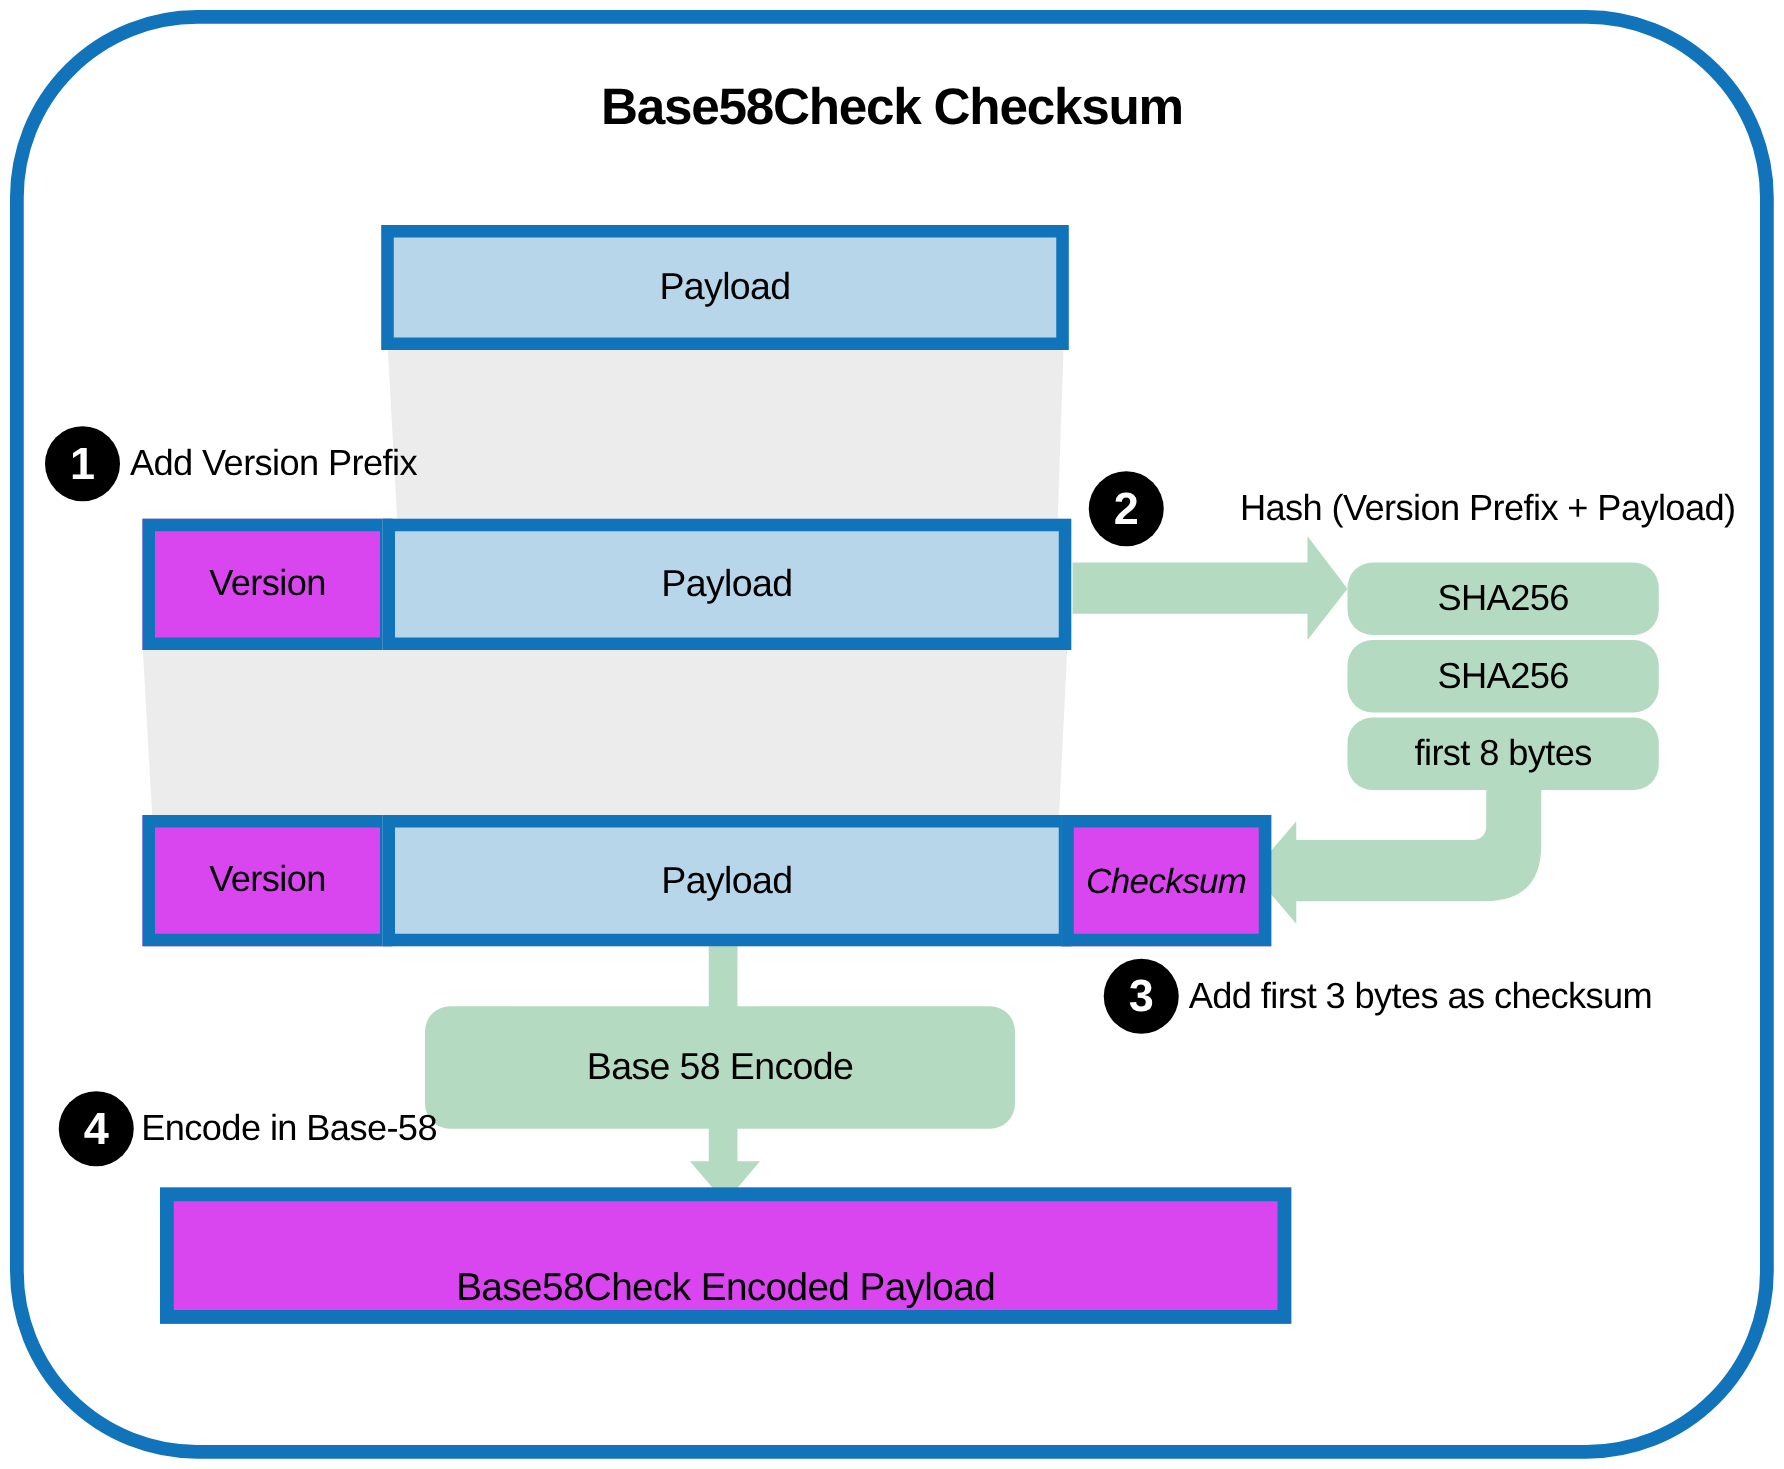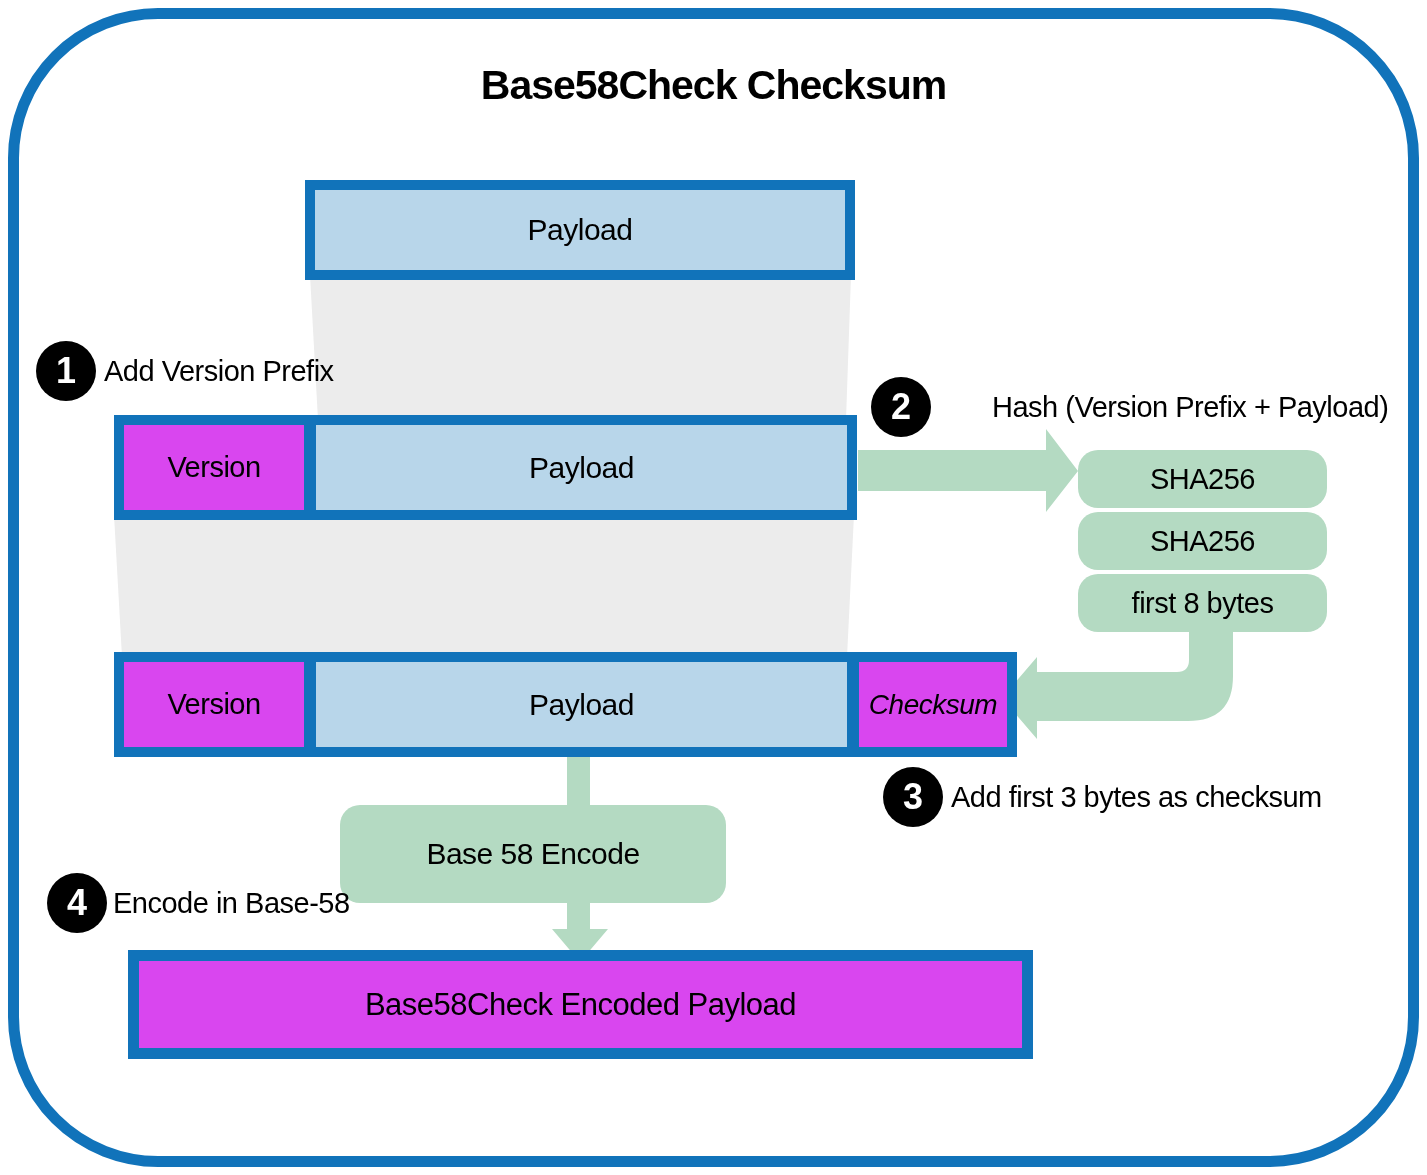--- a/index.html
+++ b/index.html
@@ -126,26 +126,26 @@
   </div>
   <div class="box" style="left:849px;top:652px;width:168px;height:105px;font-size:28px;font-style:italic;">
     <span>Checksum</span>
   </div>
 
   <div class="step-badge" style="left:883px;top:767px;">
     <span>3</span>
   </div>
   <div class="step-label" style="left:951px;top:767px;">Add first 3 bytes as checksum</div>
 
-  <div class="gbox" style="left:340px;top:805px;width:386px;height:98px;border-radius:20px;font-size:30px;justify-content:center;">
+  <div class="gbox" style="left:340px;top:805px;width:472px;height:98px;border-radius:20px;font-size:30px;justify-content:center;">
     <span>Base 58 Encode</span>
   </div>
 
   <div class="step-badge" style="left:47px;top:873px;">
     <span>4</span>
   </div>
   <div class="step-label" style="left:113px;top:873px;">Encode in Base-58</div>
 
-  <div class="box" style="left:128px;top:950px;width:905px;height:109px;border-width:11px;font-size:31px;">
+  <div class="box" style="left:128px;top:950px;width:905px;height:109px;border-width:11px;font-size:31px;align-items:flex-end;">
     <span>Base58Check Encoded Payload</span>
   </div>
 
 </div>
 
 </body></html>

